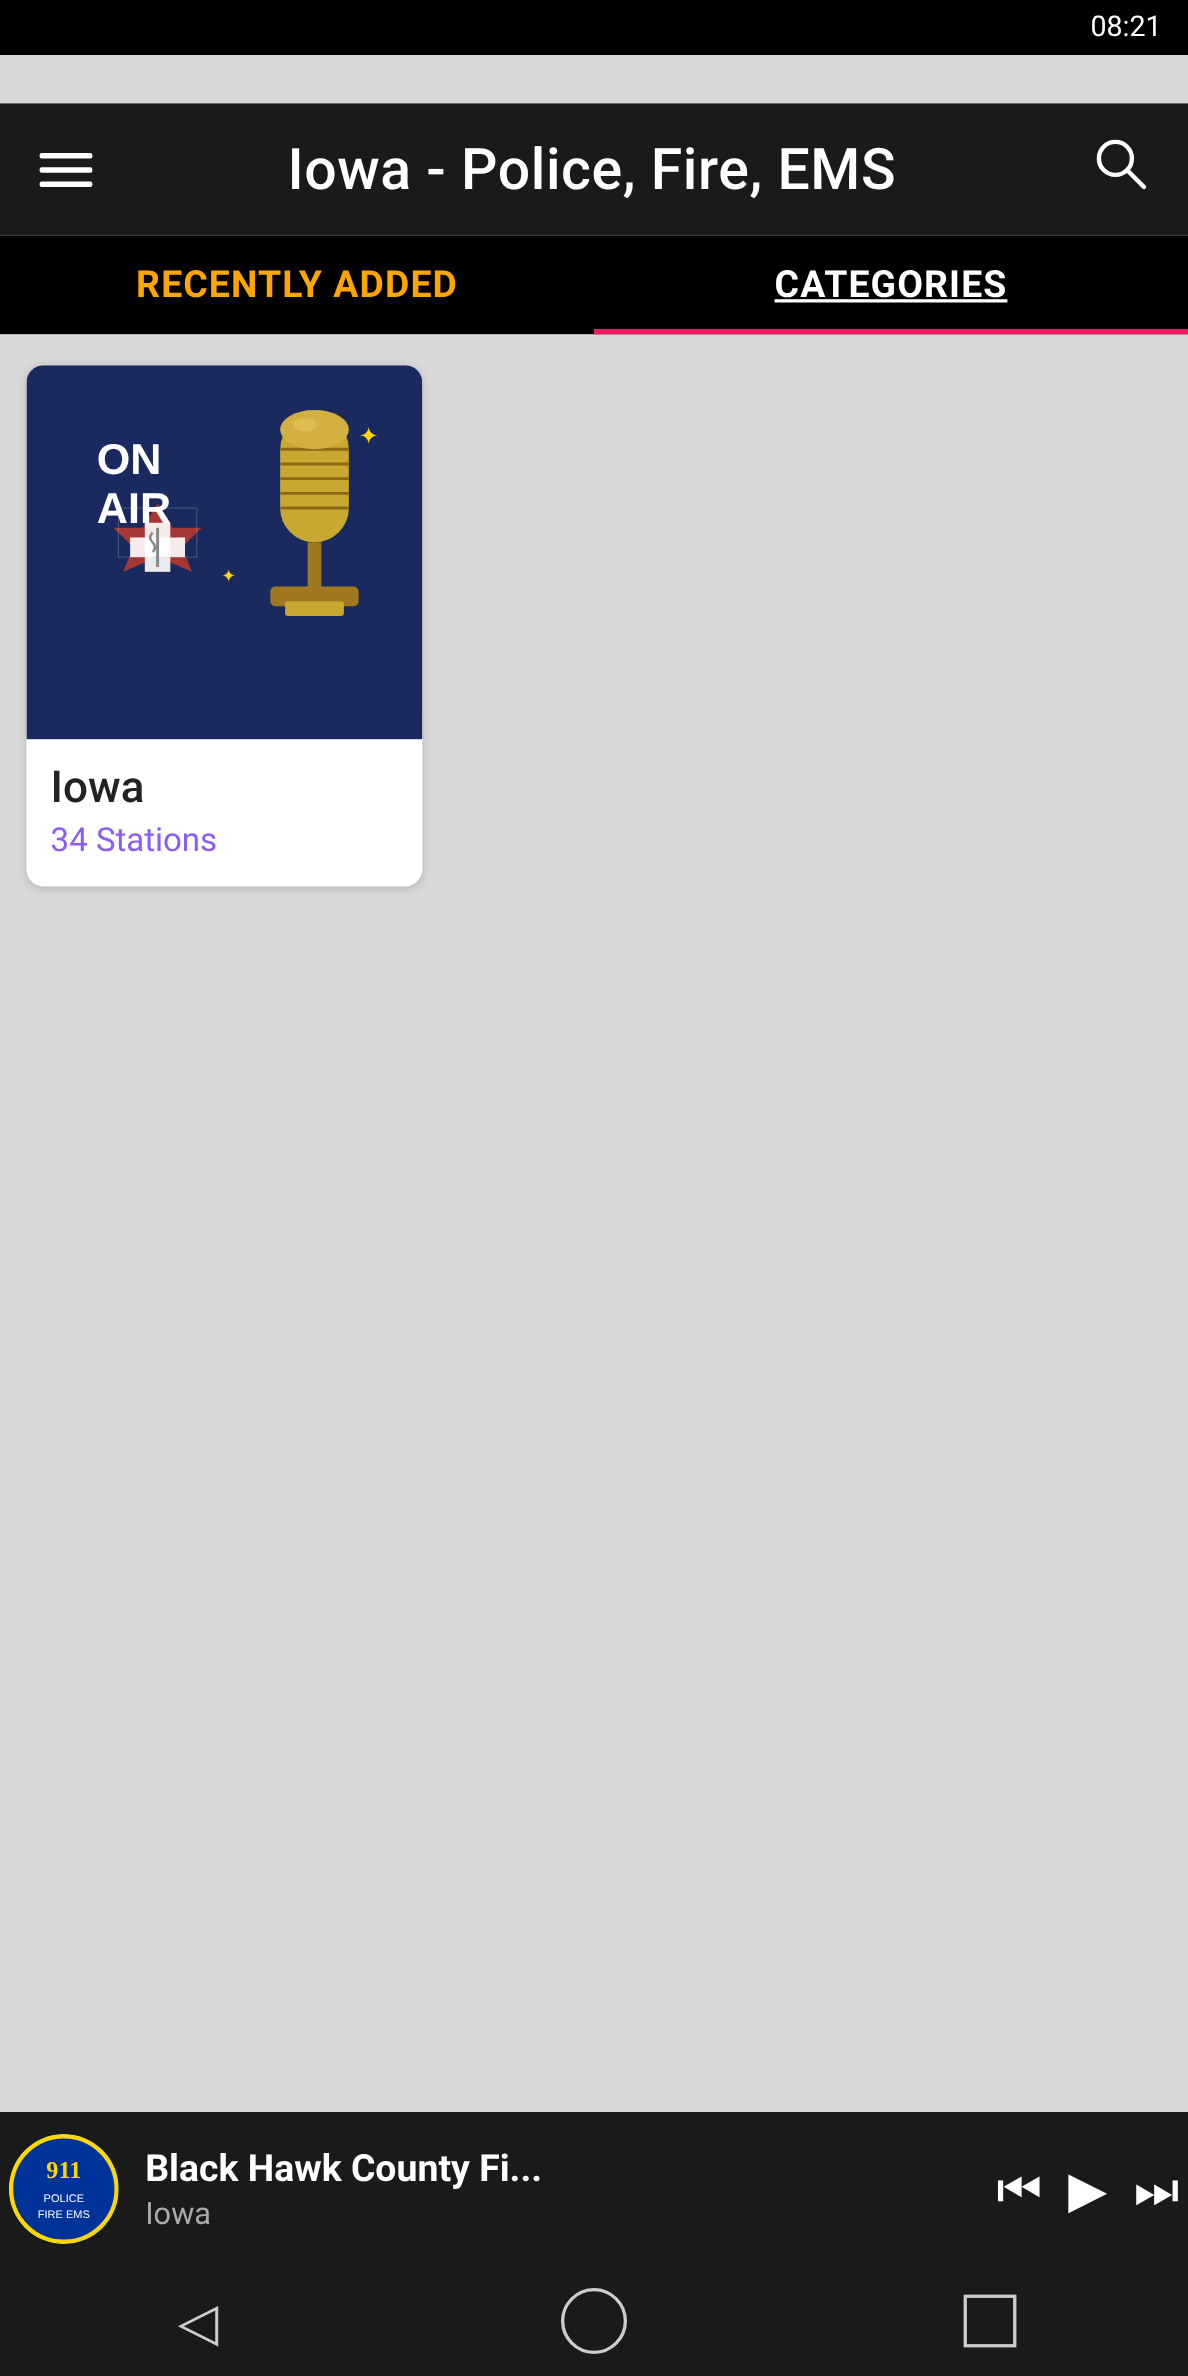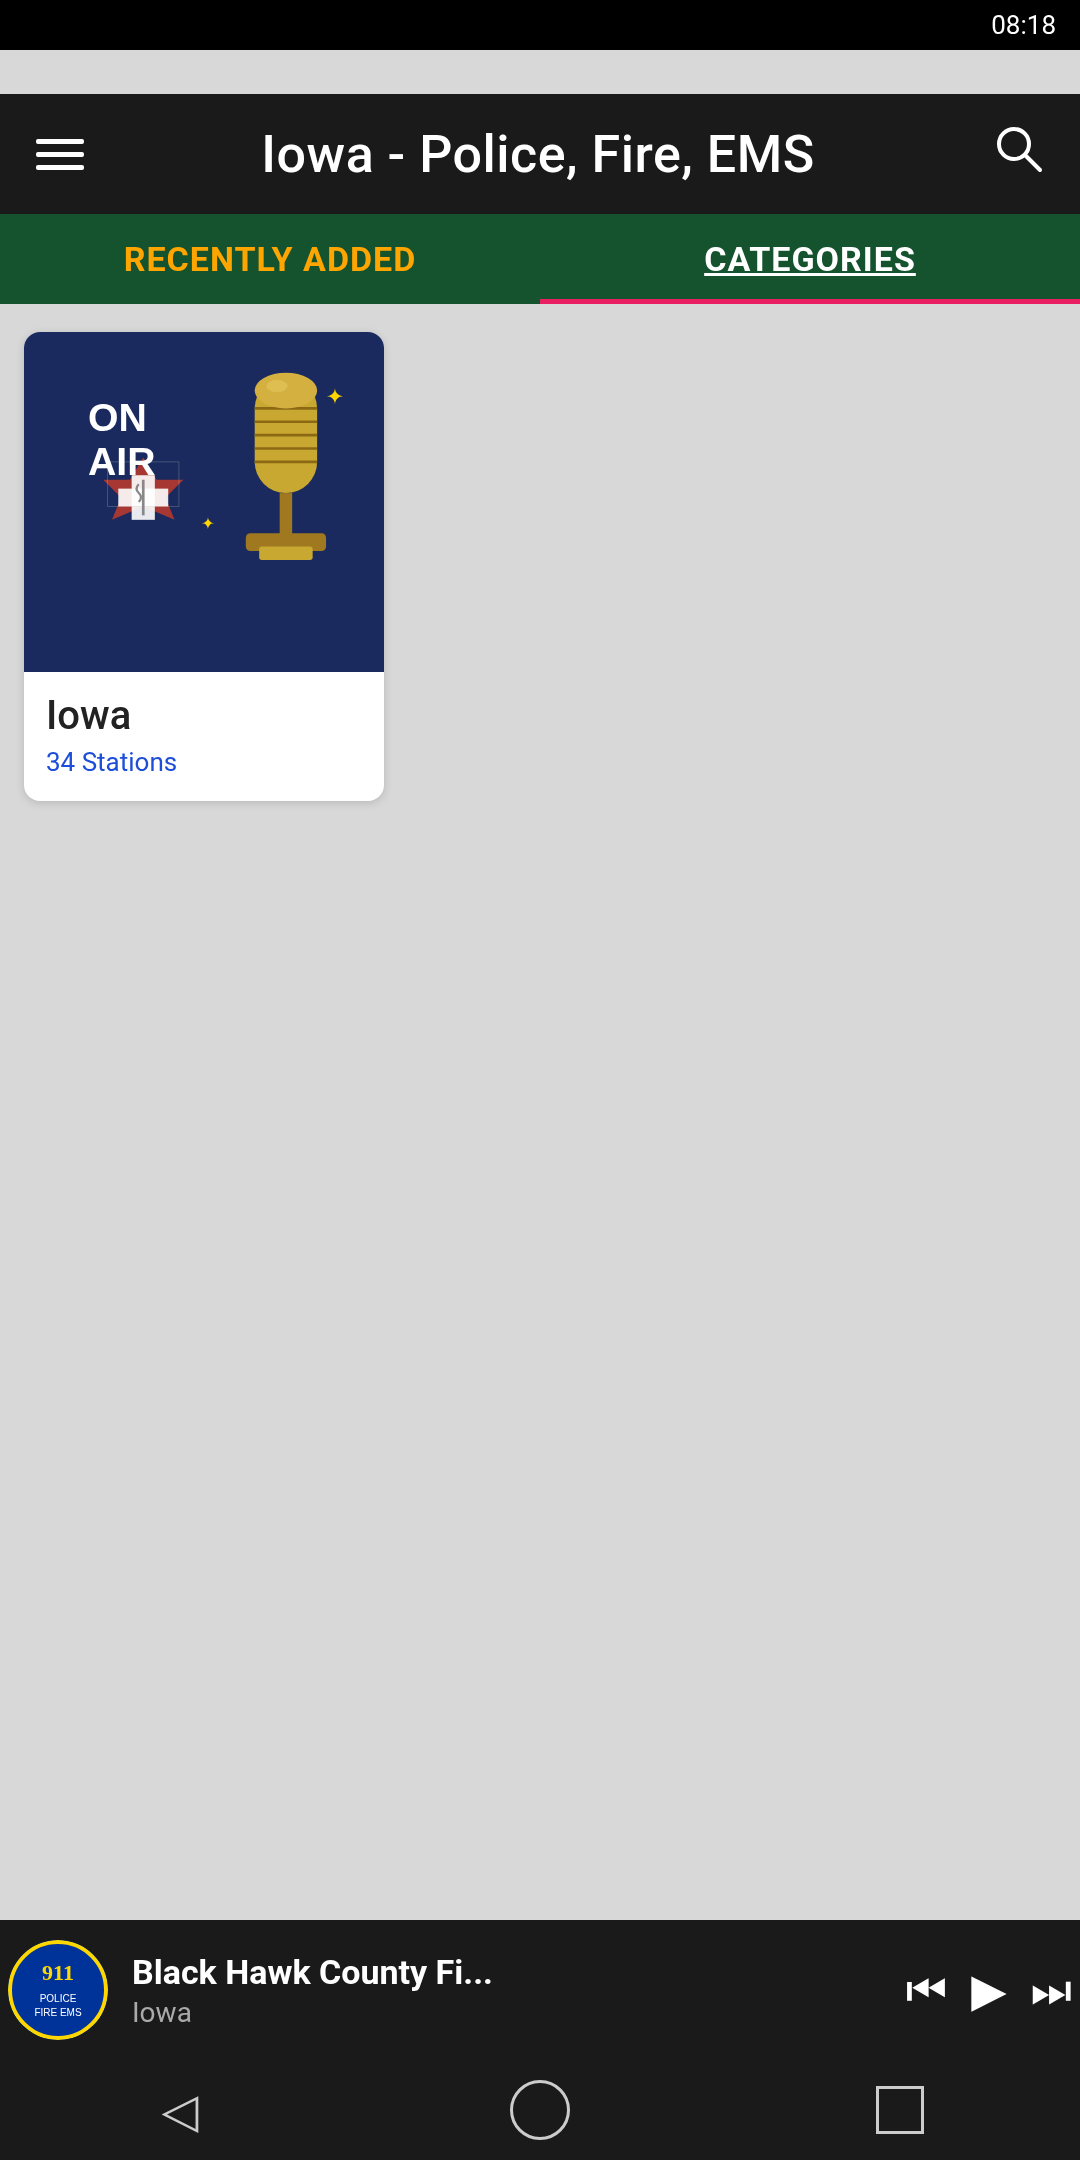--- a/index.html
+++ b/index.html
@@ -64,21 +64,21 @@
       border-radius: 2px;
     }
     .search-icon {
       color: #fff;
       font-size: 52px;
       cursor: pointer;
     }
 
     
     .tab-bar {
-      background: #14532d;
+      background: #000000;
       display: flex;
       height: 90px;
       align-items: stretch;
     }
     .tab {
       flex: 1;
       display: flex;
       align-items: center;
       justify-content: center;
       font-size: 34px;
@@ -136,22 +136,22 @@
     .card-info {
       padding: 20px 22px 24px;
     }
     .card-title {
       font-size: 40px;
       font-weight: 500;
       color: #222;
       margin-bottom: 8px;
     }
     .card-subtitle {
-      font-size: 26px;
-      color: #1d4ed8;
+      font-size: 30px;
+      color: #8b5cf6;
     }
 
     
     .now-playing {
       background: #1a1a1a;
       height: 140px;
       display: flex;
       align-items: center;
       padding: 0 8px;
       gap: 24px;
@@ -215,21 +215,21 @@
       align-items: center;
       justify-content: center;
       width: 80px;
       height: 80px;
     }
   </style>
 </head>
 <body>
 
 <div class="status-bar">
-  <span class="status-bar-text">08:18</span>
+  <span class="status-bar-text">08:21</span>
 </div>
 
 <div class="app-bar">
   <div class="hamburger-icon">
     <span></span>
     <span></span>
     <span></span>
   </div>
   <span class="app-bar-title">Iowa - Police, Fire, EMS</span>
   <div class="search-icon">

